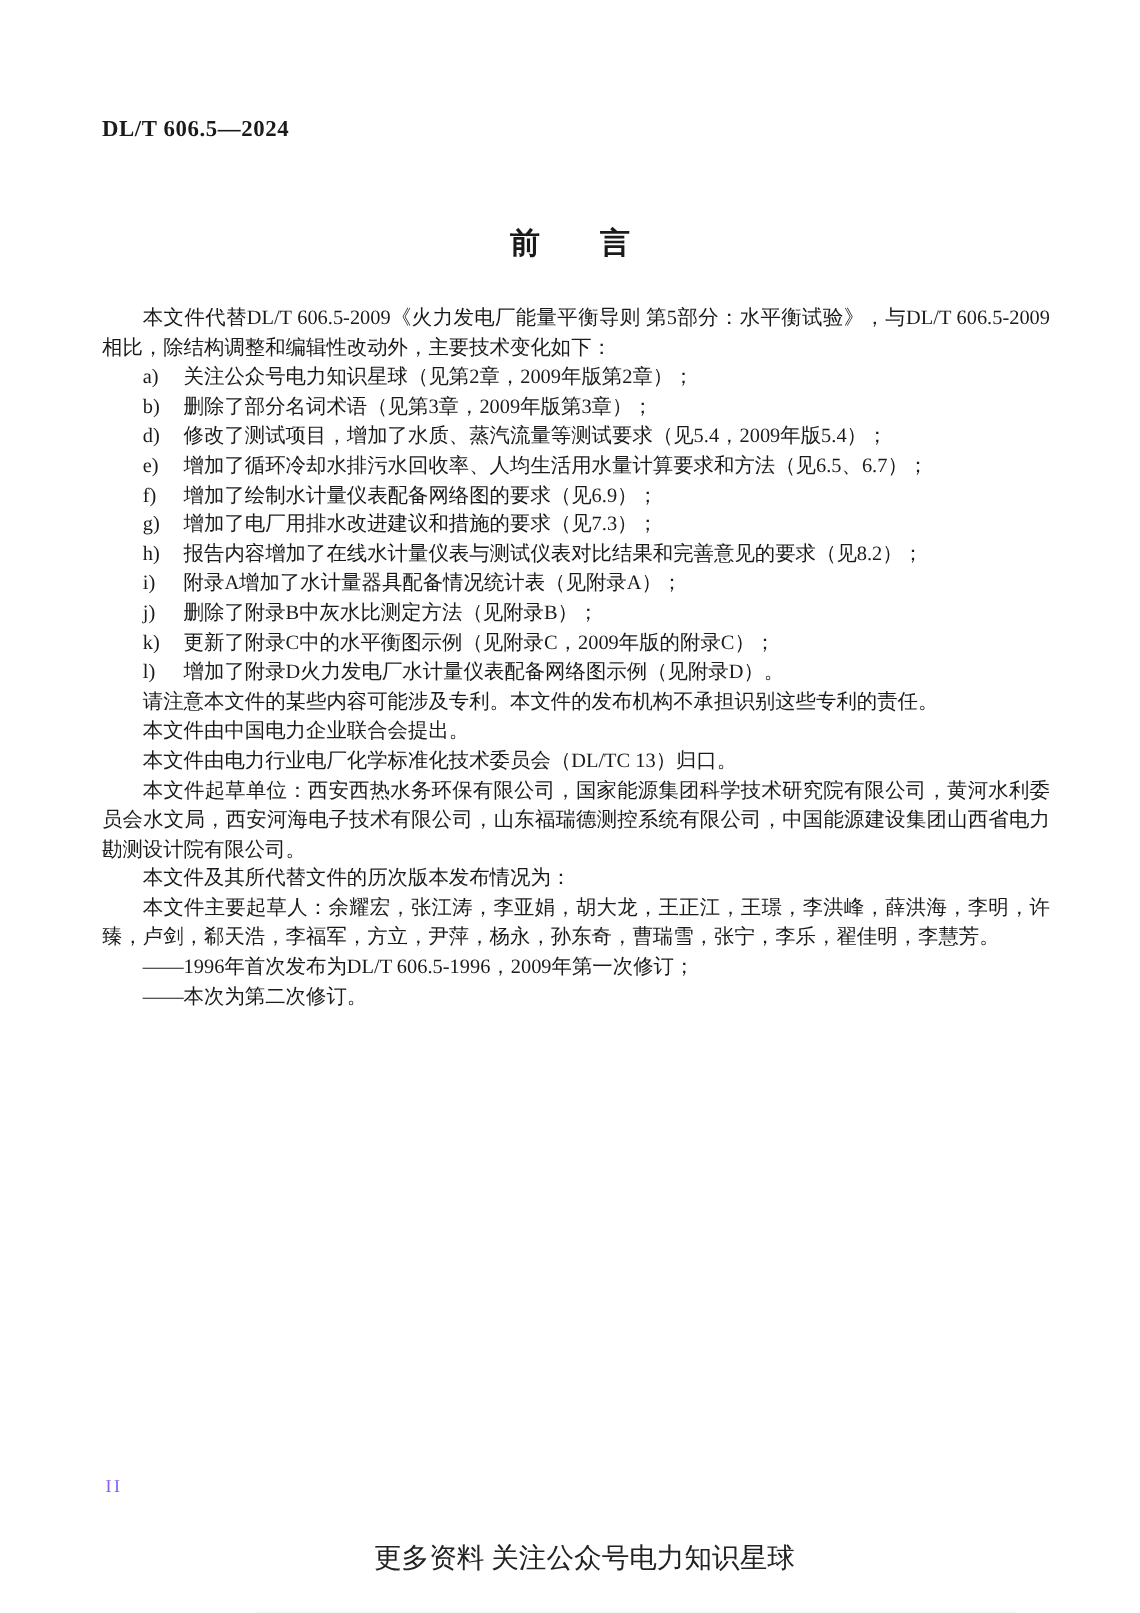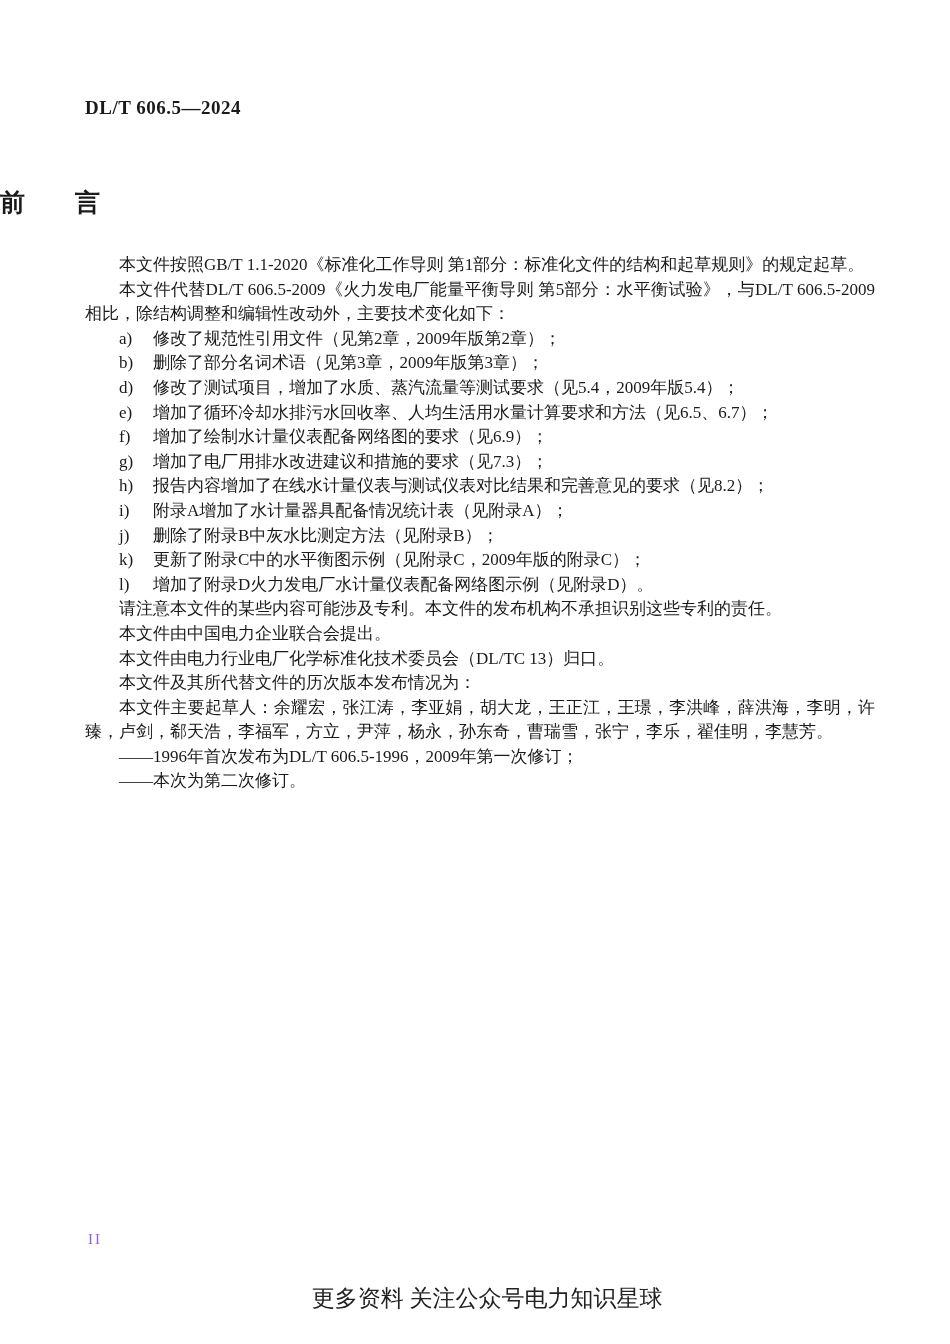--- a/index.html
+++ b/index.html
@@ -23,20 +23,21 @@
     font-size: 19px;
     font-weight: 700;
     letter-spacing: 0.5px;
   }
 
   .doc-title {
     position: absolute;
     top: 186px;
     left: 0;
     width: 100%;
+    text-align: center;
     font-size: 25px;
     font-weight: 700;
   }
 
   .content {
     position: absolute;
     top: 253px;
     left: 85px;
     width: 790px;
     font-size: 17px;
@@ -80,38 +81,38 @@
 </head>
 <body>
 
 <div class="page">
 
   <div class="doc-header">DL/T 606.5—2024</div>
 
   <div class="doc-title">前　　言</div>
 
   <div class="content">
-    <p>本文件按照GB/T 1.1-2020《标准化工作导则 第1部分：标准化文件的结构和起草规则》的规定起草。</p>
     <p>本文件代替DL/T 606.5-2009《火力发电厂能量平衡导则 第5部分：水平衡试验》，与DL/T 606.5-2009相比，除结构调整和编辑性改动外，主要技术变化如下：</p>
 
-    <div class="change-item"><span class="change-label">a)</span><span class="change-text">修改了规范性引用文件（见第2章，2009年版第2章）；</span></div>
+    <div class="change-item"><span class="change-label">a)</span><span class="change-text">关注公众号电力知识星球（见第2章，2009年版第2章）；</span></div>
     <div class="change-item"><span class="change-label">b)</span><span class="change-text">删除了部分名词术语（见第3章，2009年版第3章）；</span></div>
     <div class="change-item"><span class="change-label">d)</span><span class="change-text">修改了测试项目，增加了水质、蒸汽流量等测试要求（见5.4，2009年版5.4）；</span></div>
     <div class="change-item"><span class="change-label">e)</span><span class="change-text">增加了循环冷却水排污水回收率、人均生活用水量计算要求和方法（见6.5、6.7）；</span></div>
     <div class="change-item"><span class="change-label">f)</span><span class="change-text">增加了绘制水计量仪表配备网络图的要求（见6.9）；</span></div>
     <div class="change-item"><span class="change-label">g)</span><span class="change-text">增加了电厂用排水改进建议和措施的要求（见7.3）；</span></div>
     <div class="change-item"><span class="change-label">h)</span><span class="change-text">报告内容增加了在线水计量仪表与测试仪表对比结果和完善意见的要求（见8.2）；</span></div>
     <div class="change-item"><span class="change-label">i)</span><span class="change-text">附录A增加了水计量器具配备情况统计表（见附录A）；</span></div>
     <div class="change-item"><span class="change-label">j)</span><span class="change-text">删除了附录B中灰水比测定方法（见附录B）；</span></div>
     <div class="change-item"><span class="change-label">k)</span><span class="change-text">更新了附录C中的水平衡图示例（见附录C，2009年版的附录C）；</span></div>
     <div class="change-item"><span class="change-label">l)</span><span class="change-text">增加了附录D火力发电厂水计量仪表配备网络图示例（见附录D）。</span></div>
 
     <p>请注意本文件的某些内容可能涉及专利。本文件的发布机构不承担识别这些专利的责任。</p>
     <p>本文件由中国电力企业联合会提出。</p>
     <p>本文件由电力行业电厂化学标准化技术委员会（DL/TC 13）归口。</p>
+    <p>本文件起草单位：西安西热水务环保有限公司，国家能源集团科学技术研究院有限公司，黄河水利委员会水文局，西安河海电子技术有限公司，山东福瑞德测控系统有限公司，中国能源建设集团山西省电力勘测设计院有限公司。</p>
     <p>本文件及其所代替文件的历次版本发布情况为：</p>
     <p>本文件主要起草人：余耀宏，张江涛，李亚娟，胡大龙，王正江，王璟，李洪峰，薛洪海，李明，许臻，卢剑，郗天浩，李福军，方立，尹萍，杨永，孙东奇，曹瑞雪，张宁，李乐，翟佳明，李慧芳。</p>
     <p>——1996年首次发布为DL/T 606.5-1996，2009年第一次修订；</p>
     <p>——本次为第二次修订。</p>
   </div>
 
   <div class="page-number">II</div>
 
   <div class="promo-footer">更多资料 关注公众号电力知识星球</div>
 

